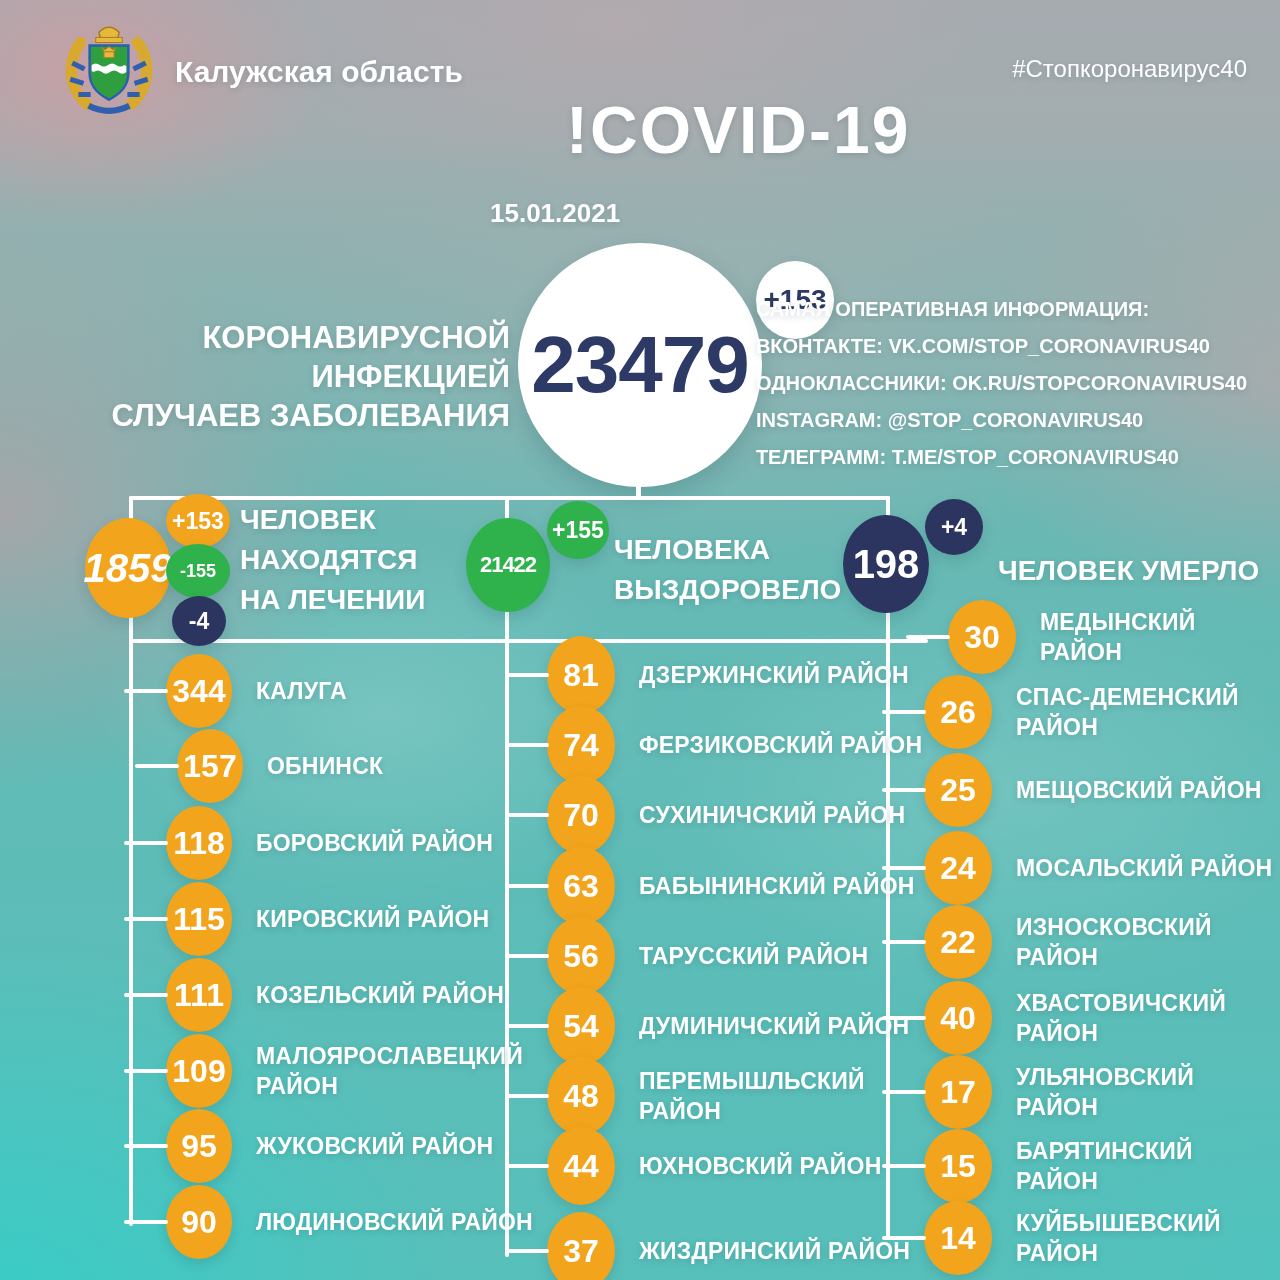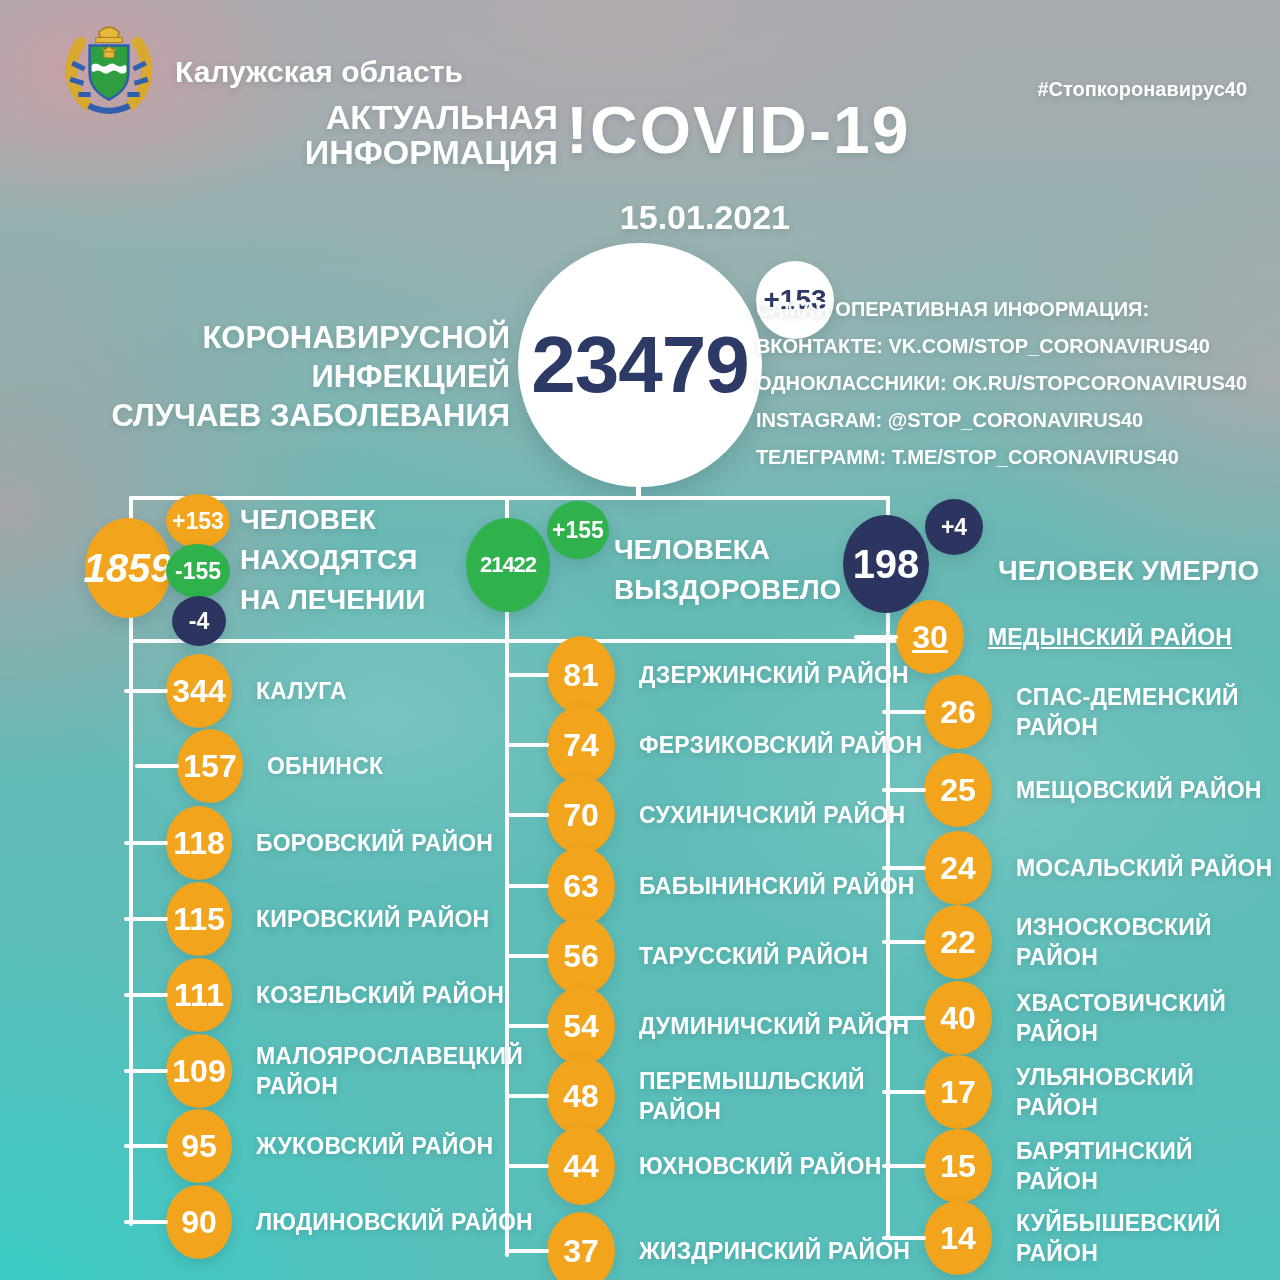--- a/index.html
+++ b/index.html
@@ -21,24 +21,24 @@
       radial-gradient(ellipse 640px 520px at 0% 102%,   rgba(38,212,206,0.60), transparent 72%),
       radial-gradient(ellipse 500px 300px at 100% 98%,  rgba(66,200,196,0.35), transparent 70%),
       linear-gradient(180deg,#a6abb0 0%,#a3adb0 10%,#8cb2b0 22%,#6fb7b3 36%,#63bab5 50%,#5dbcb7 70%,#57bfba 100%);
   }
   .abs{position:absolute;}
   .white-line{position:absolute;background:#fff;border-radius:2px;}
   .shadow-txt{text-shadow:0 2px 6px rgba(20,60,70,0.18);}
 
   
   .region-name{left:175px;top:55px;font-size:30px;font-weight:bold;}
-  .hashtag{right:33px;top:55px;font-size:20px;font-weight:bold;margin-top:23px;}
+  .hashtag{right:33px;top:55px;font-size:24px;font-weight:normal;}
   .info-title{right:722px;top:100px;text-align:right;font-size:34px;line-height:35px;font-weight:bold;}
   .covid-title{left:566px;top:84px;font-size:66px;line-height:92px;font-weight:bold;letter-spacing:2px;}
-  .date{left:490px;top:198px;width:300px;text-align:right;font-size:34px;font-weight:bold;}
+  .date{left:490px;top:198px;width:300px;text-align:left;font-size:26px;font-weight:bold;}
 
   
   .total-circle{left:518px;top:243px;width:244px;height:244px;border-radius:50%;background:#fff;
     display:flex;align-items:center;justify-content:center;box-shadow:0 10px 24px rgba(25,70,80,0.20);}
   .total-value{color:#2d3a66;font-size:80px;font-weight:bold;letter-spacing:-1px;}
   .total-delta{left:756px;top:261px;width:78px;height:78px;border-radius:50%;background:#fff;
     display:flex;align-items:center;justify-content:center;color:#2d3a66;font-size:28px;font-weight:bold;
     box-shadow:0 6px 14px rgba(25,70,80,0.18);}
   .total-label{left:60px;top:318px;width:450px;text-align:right;font-size:31px;line-height:39px;font-weight:bold;}
 
@@ -79,24 +79,20 @@
     <rect x="37" y="21" width="26" height="5" fill="#e6b93c" stroke="#a87d1e" stroke-width="1"></rect>
 
     <path d="M31,29 h38 v27 c0,14 -9,21 -19,26 c-10,-5 -19,-12 -19,-26 z" fill="#2f9e3f" stroke="#2d5fb0" stroke-width="2.5"></path>
     <path d="M33,48 q4,-3 8,0 t8,0 t8,0 t8,0 l2,1 v6 q-4,3 -8,0 t-8,0 t-8,0 t-8,0 l-2,-1 z" fill="#ffffff"></path>
     <path d="M45,35 h10 v6 h-10 z M45,35 l-2,-4 l3,2 l4,-3 l4,3 l3,-2 l-2,4" fill="#e6b93c" stroke="#a87d1e" stroke-width="1"></path>
   </svg>
 
   <div class="abs region-name shadow-txt">Калужская область</div>
   <div class="abs hashtag shadow-txt">#Стопкоронавирус40</div>
 
-  <div class="abs info-title shadow-txt">
-    <div>АКТУАЛЬНАЯ</div>
-    <div>ИНФОРМАЦИЯ</div>
-  </div>
   <div class="abs covid-title shadow-txt">!COVID-19</div>
   <div class="abs date shadow-txt">15.01.2021</div>
 
   <div class="abs total-label shadow-txt">
     <div>КОРОНАВИРУСНОЙ ИНФЕКЦИЕЙ</div>
     <div>СЛУЧАЕВ ЗАБОЛЕВАНИЯ</div>
   </div>
   <div class="abs total-circle">
     <span class="total-value">23479</span>
   </div>
@@ -116,21 +112,21 @@
   <div class="white-line" style="left:505px;top:496px;width:4px;height:761px;"></div>
   <div class="white-line" style="left:886px;top:496px;width:4px;height:744px;"></div>
   <div class="white-line" style="left:129px;top:639px;width:799px;height:4px;"></div>
 
   <div class="abs ellipse orange" style="left:85px;top:518px;width:86px;height:100px;font-size:40px;font-style:italic;">
     <span>1859</span>
   </div>
   <div class="abs ellipse orange" style="left:166px;top:494px;width:64px;height:54px;font-size:23px;">
     <span>+153</span>
   </div>
-  <div class="abs ellipse green" style="left:166px;top:544px;width:64px;height:54px;font-size:23px;">
+  <div class="abs ellipse green" style="left:166px;top:544px;width:64px;height:54px;font-size:18px;">
     <span>-155</span>
   </div>
   <div class="abs ellipse navy" style="left:172px;top:596px;width:54px;height:50px;font-size:23px;">
     <span>-4</span>
   </div>
   <div class="abs stat-label shadow-txt" style="left:240px;top:500px;">ЧЕЛОВЕК
 НАХОДЯТСЯ
 НА ЛЕЧЕНИИ</div>
 
   <div class="abs ellipse green" style="left:466px;top:518px;width:84px;height:94px;font-size:22px;letter-spacing:-1px;">
@@ -266,21 +262,21 @@
     <span class="d-label shadow-txt">ЮХНОВСКИЙ РАЙОН</span>
   </div>
   <div class="d-row col2" style="left:547px;top:1214px;">
     <span class="tick"></span>
     <span class="d-circle">
         <span>37</span>
       </span>
     <span class="d-label shadow-txt">ЖИЗДРИНСКИЙ РАЙОН</span>
   </div>
 
-  <div class="d-row col3" style="left:896px;top:600px;text-decoration:underline;">
+  <div class="d-row col3" style="left:948px;top:600px;">
     <span class="tick"></span>
     <span class="d-circle">
         <span>30</span>
       </span>
     <span class="d-label shadow-txt">МЕДЫНСКИЙ РАЙОН</span>
   </div>
   <div class="d-row col3" style="left:924px;top:675px;">
     <span class="tick"></span>
     <span class="d-circle">
         <span>26</span>

